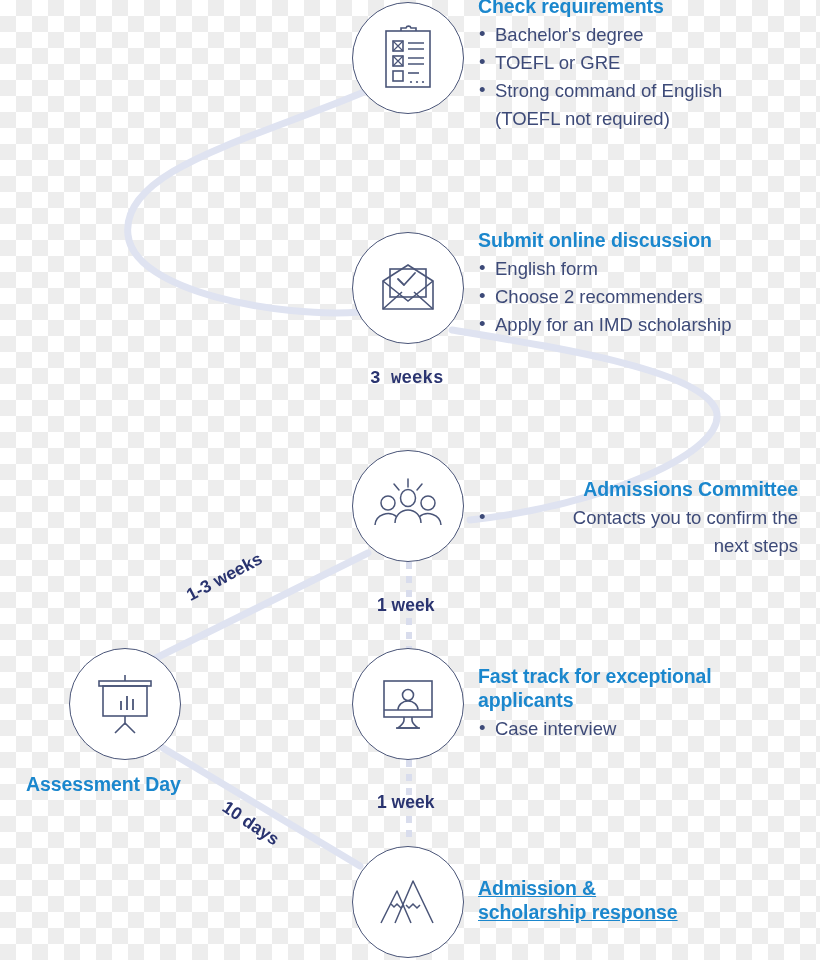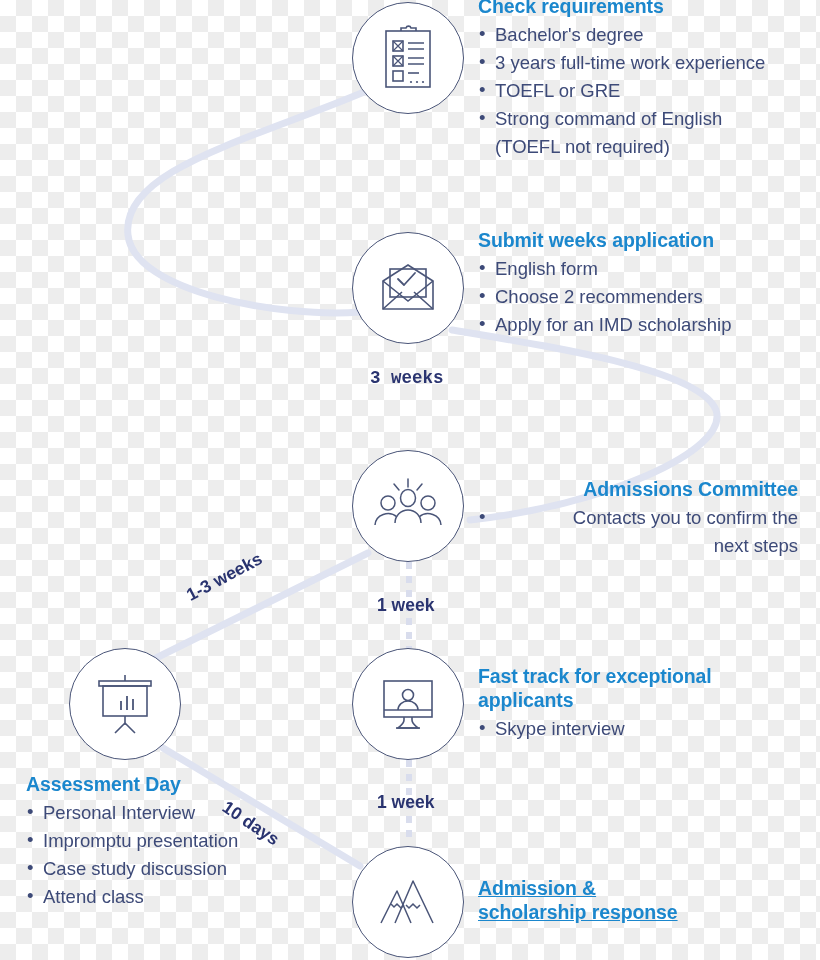--- a/index.html
+++ b/index.html
@@ -141,42 +141,41 @@
         <circle cx="40" cy="58" r="1.1" fill="#4a5578" stroke="none"></circle>
         <circle cx="46" cy="58" r="1.1" fill="#4a5578" stroke="none"></circle>
       </svg>
     </span>
   </div>
 </div>
 <div class="block" style="left:478px; top:-6px; width:330px;">
   <div class="heading">Check requirements</div>
   <ul class="bullets">
     <li>Bachelor's degree</li>
-    <li>3 years full-time work experience</li>
     <li>TOEFL or GRE</li>
     <li>Strong command of English
 (TOEFL not required)</li>
   </ul>
 </div>
 
 <div class="node" style="left:352px; top:232px;">
   <div class="circle">
     <span>
       <svg width="66" height="58" viewBox="0 0 66 58" fill="none" stroke="#4a5578" stroke-width="1.6">
         <rect x="15" y="10" width="36" height="28"></rect>
         <path d="M23 20 l6 6 l11 -12" stroke-width="1.8" stroke-linecap="round" stroke-linejoin="round"></path>
         <path d="M8 22 L33 6 L58 22 V50 H8 Z"></path>
         <path d="M8 22 L33 42 L58 22"></path>
         <path d="M8 50 L27 33 M58 50 L39 33"></path>
       </svg>
     </span>
   </div>
 </div>
 <div class="block" style="left:478px; top:228px; width:320px;">
-  <div class="heading">Submit weeks application</div>
+  <div class="heading">Submit online discussion</div>
   <ul class="bullets">
     <li>English form</li>
     <li>Choose 2 recommenders</li>
     <li>Apply for an IMD scholarship</li>
   </ul>
 </div>
 
 <div class="duration" style="left:370px; top:368px;font-family:Liberation Mono, monospace;">3 weeks</div>
 
 <div class="node" style="left:352px; top:450px;">
@@ -219,46 +218,40 @@
         <path d="M28 42 v3 c0 4 -4 6 -6 8 h20 c-2 -2 -6 -4 -6 -8 v-3"></path>
         <path d="M20 53 h24"></path>
       </svg>
     </span>
   </div>
 </div>
 <div class="block" style="left:478px; top:664px; width:320px;">
   <div class="heading" style="white-space:pre-line;">Fast track for exceptional
 applicants</div>
   <ul class="bullets">
-    <li>Skype interview</li>
+    <li>Case interview</li>
   </ul>
 </div>
 
 <div class="node" style="left:69px; top:648px;">
   <div class="circle">
     <span>
       <svg width="64" height="62" viewBox="0 0 64 62" fill="none" stroke="#4a5578" stroke-width="1.6">
         <path d="M32 2 v6"></path>
         <rect x="6" y="8" width="52" height="5"></rect>
         <rect x="10" y="13" width="44" height="30"></rect>
         <path d="M28 37 v-9 M34 37 v-14 M40 37 v-11" stroke-width="1.8"></path>
         <path d="M32 43 v9"></path>
         <path d="M32 50 l-10 10 M32 50 l10 10"></path>
       </svg>
     </span>
   </div>
 </div>
 <div class="block" style="left:26px; top:772px; width:320px;">
   <div class="heading">Assessment Day</div>
-  <ul class="bullets">
-    <li>Personal Interview</li>
-    <li>Impromptu presentation</li>
-    <li>Case study discussion</li>
-    <li>Attend class</li>
-  </ul>
 </div>
 
 <div class="duration rot-pos34" style="left:224px; top:795px;">10 days</div>
 
 <div class="duration" style="left:377px; top:792px;">1 week</div>
 
 <div class="node" style="left:352px; top:846px;">
   <div class="circle">
     <span>
       <svg width="70" height="58" viewBox="0 0 70 58" fill="none" stroke="#4a5578" stroke-width="1.5">

